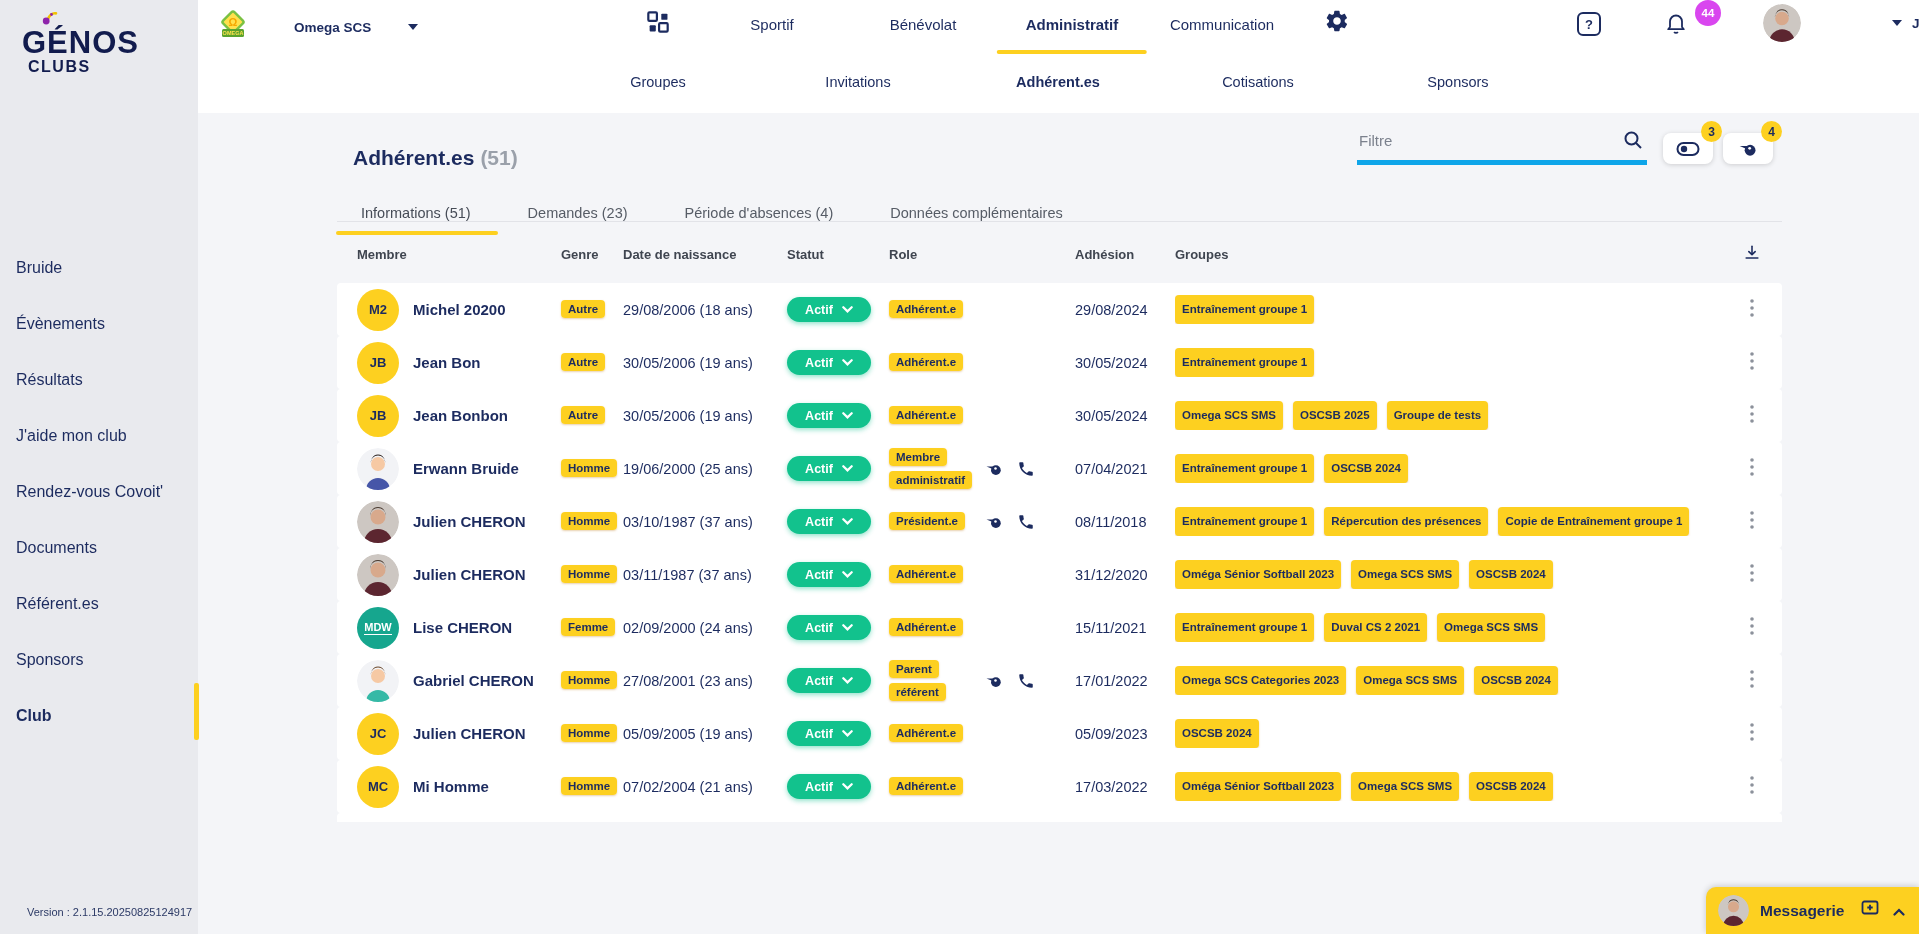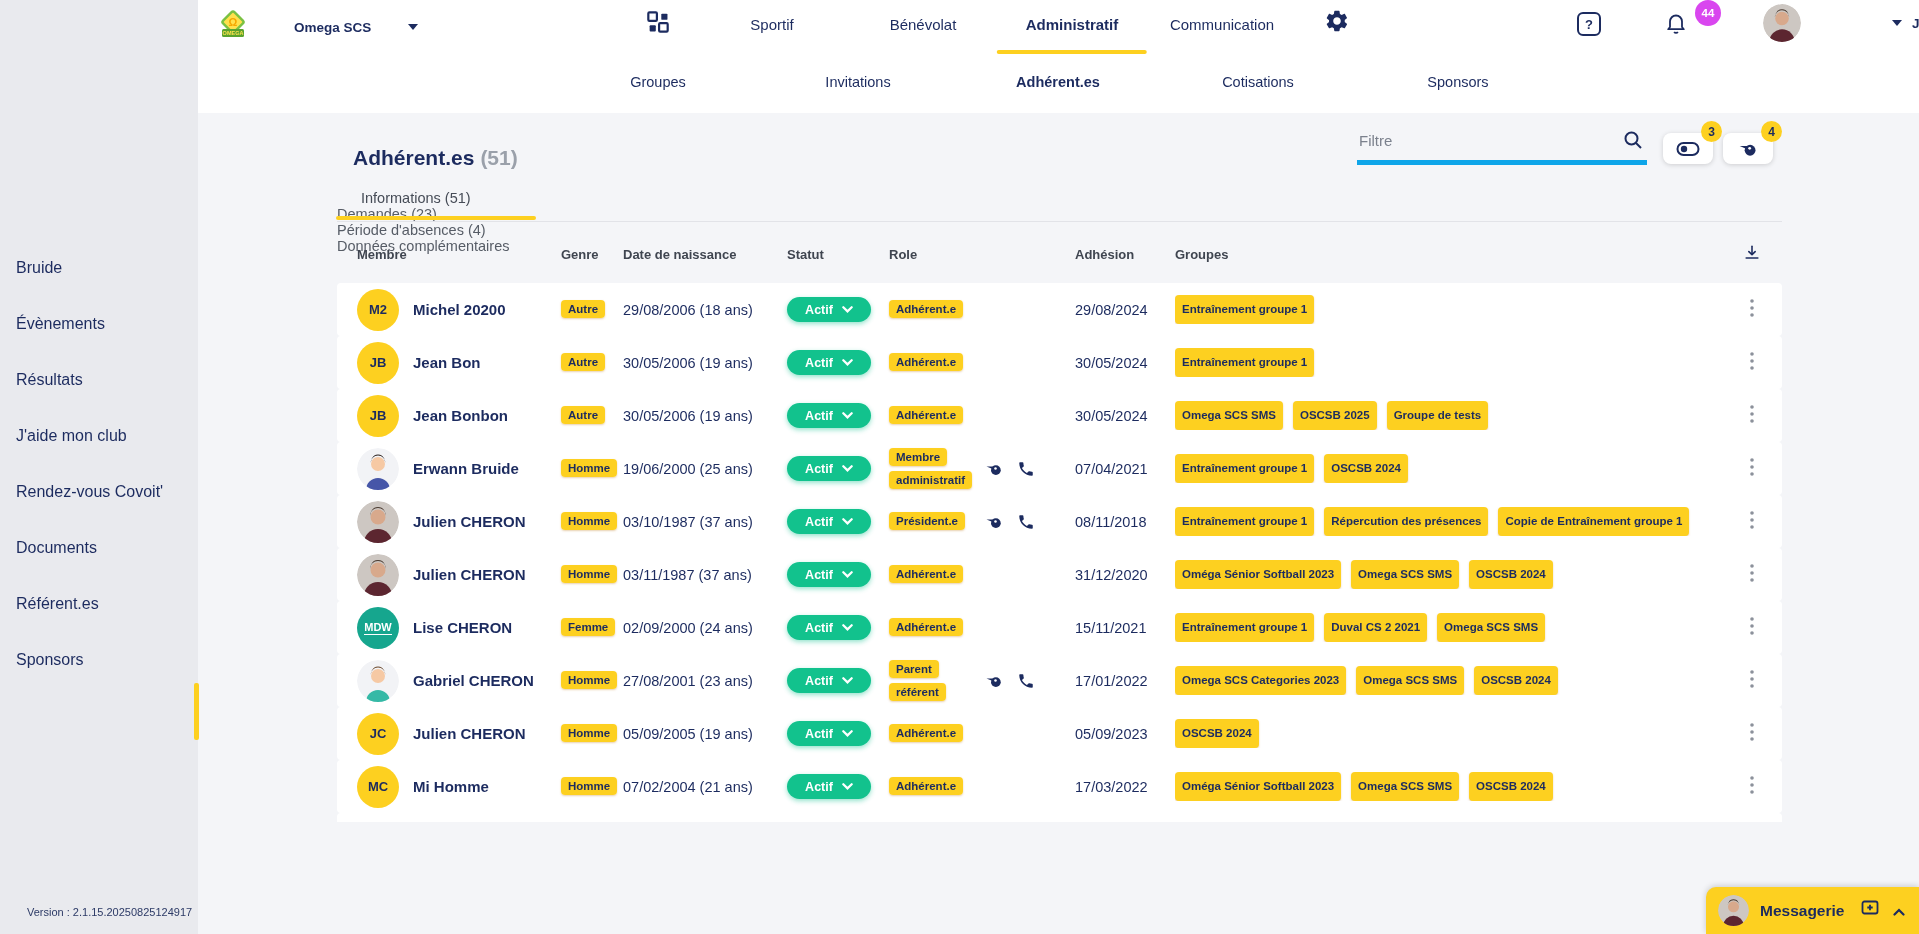--- a/index.html
+++ b/index.html
@@ -43,21 +43,21 @@
   .page-title{position:absolute;left:337px;top:130px;font-size:21px;font-weight:800;}
   .page-title .count{color:#9aa0aa;font-weight:700;margin-left:6px;}
   .filter-box{position:absolute;left:1357px;top:126px;width:290px;height:34px;border-bottom:5px solid #0ea5e9;}
   .filter-box input{border:none;outline:none;background:transparent;width:250px;font-size:15px;color:#1c2b5f;padding:6px 0 0 2px;font-family:inherit;}
   .filter-box input::placeholder{color:#7b818d;}
   .filter-box .search{position:absolute;right:2px;top:2px;cursor:pointer;}
   .fbtn{position:absolute;top:133px;width:50px;height:31px;background:#fff;border-radius:8px;box-shadow:0 1px 5px rgba(0,0,0,.16);display:flex;align-items:center;justify-content:center;cursor:pointer;}
   .fbtn.b1{left:1663px;}
   .fbtn.b2{left:1723px;}
   .fbtn .badge{position:absolute;right:-9px;top:-12px;width:21px;height:21px;border-radius:50%;background:#fdd020;color:#1c2b5f;font-size:12px;font-weight:700;display:flex;align-items:center;justify-content:center;}
-  .tabs{position:absolute;left:337px;top:190px;display:flex;flex-direction:column;}
+  .tabs{position:absolute;left:337px;top:205px;display:flex;}
   .tab{position:relative;font-size:14.5px;color:#565c66;cursor:pointer;margin-right:57px;white-space:nowrap;}
   .tab:first-child{margin-left:24px;}
   .tab.active{color:#464c57;}
   .tab.active::after{content:'';position:absolute;left:-25px;right:-27px;top:26px;height:4px;background:#fdd020;border-radius:2px;z-index:2;}
   .tab-divider{position:absolute;left:337px;top:221px;width:1445px;height:1px;background:#e2e3e8;}
   
   .tgrid{display:grid;grid-template-columns:56px 148px 62px 164px 102px 96px 90px 100px 1fr 60px;align-items:center;padding-left:20px;}
   .thead{position:absolute;left:337px;top:243px;width:1425px;font-size:13px;font-weight:700;color:#3f4550;}
   .thead .c-membre{grid-column:1 / span 2;}
   .thead .dl{justify-self:center;cursor:pointer;}
@@ -81,29 +81,40 @@
   .messenger{position:absolute;left:1706px;top:887px;width:213px;height:47px;background:#fdd020;border-radius:10px 0 0 0;z-index:10;display:flex;align-items:center;cursor:pointer;box-shadow:0 -1px 6px rgba(0,0,0,.18);}
   .messenger .m-avatar{width:31px;height:31px;border-radius:50%;overflow:hidden;margin-left:12px;}
   .messenger .m-label{margin-left:11px;font-size:15.5px;font-weight:800;color:#1c2b5f;}
   .messenger .m-plus{margin-left:auto;cursor:pointer;}
   .messenger .m-chev{margin:0 14px 0 13px;cursor:pointer;}
 </style>
 </head>
 <body>
 
 <aside class="sidebar">
+  <div class="logo">
+    <span class="spark">
+      <svg width="18" height="18" viewBox="0 0 18 18">
+          <path d="M8 9 C10 4.5, 13.5 3, 16 3.4" stroke="#f2c200" stroke-width="2.6" fill="none" stroke-linecap="round"></path>
+          <circle cx="6.2" cy="11" r="3.4" fill="#8e24aa"></circle>
+          <circle cx="11.5" cy="4.5" r="1.4" fill="#8e24aa"></circle>
+        </svg>
+    </span>
+    <span class="brand">GÉNOS</span><span class="brand-suffix">CLUBS</span>
+  </div>
   <nav class="side-nav">
       <div class="side-item">Bruide</div>
       <div class="side-item">Évènements</div>
       <div class="side-item">Résultats</div>
       <div class="side-item">J'aide mon club</div>
       <div class="side-item">Rendez-vous Covoit'</div>
       <div class="side-item">Documents</div>
       <div class="side-item">Référent.es</div>
       <div class="side-item">Sponsors</div>
+      <div class="side-item active">Club</div>
     </nav>
   <div class="version">Version : 2.1.15.20250825124917</div>
 </aside>
 <div class="active-bar"></div>
 
 <header class="header">
   <div class="club-sel">
     <span>
       <svg width="30" height="30" viewBox="0 0 30 30">
         <g transform="rotate(45 15 12)">

